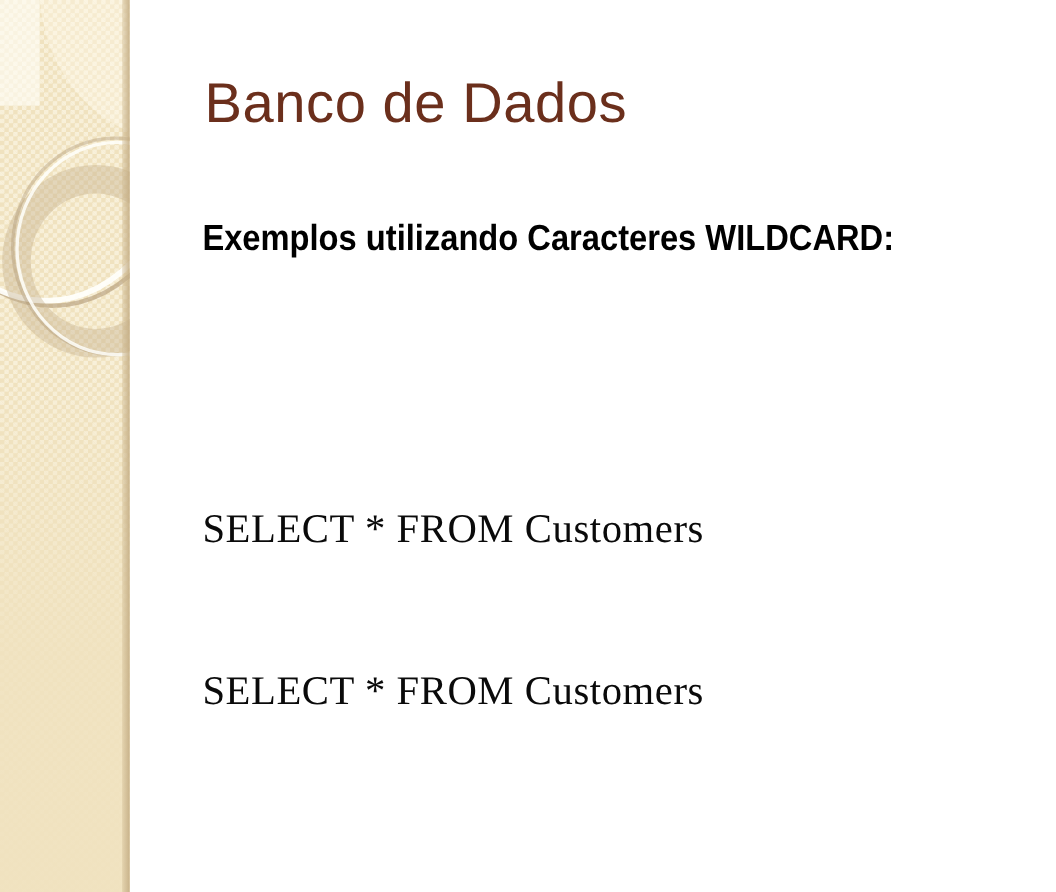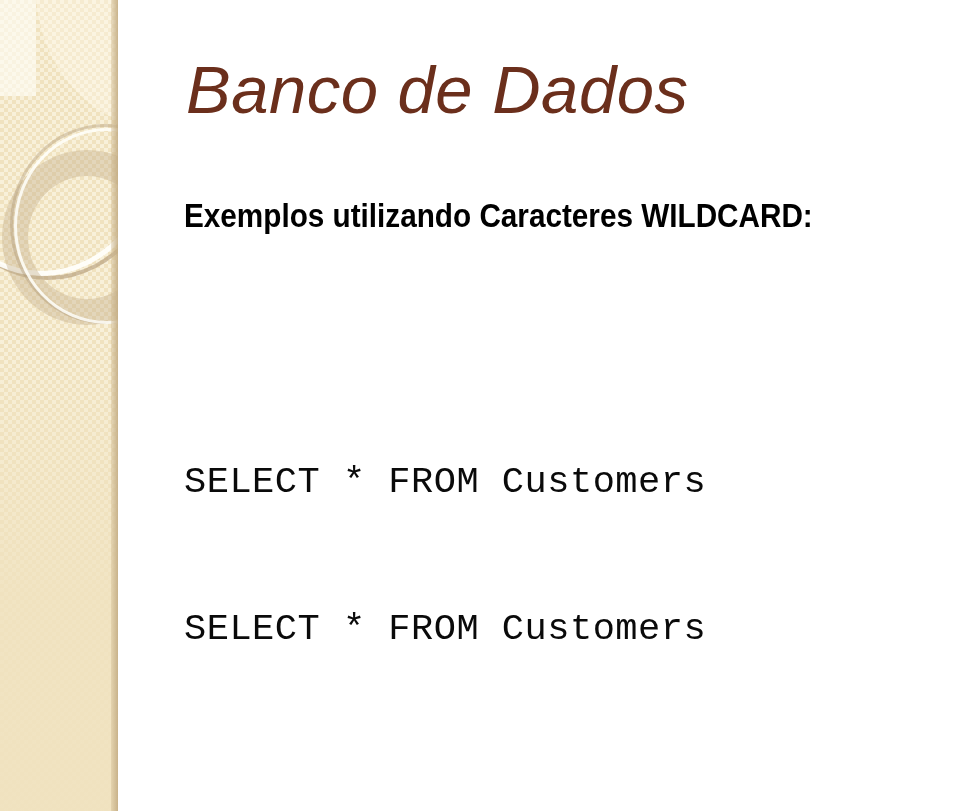--- a/index.html
+++ b/index.html
@@ -130,49 +130,48 @@
     position: absolute;
     left: 0;
     top: 0;
     width: 960px;
     height: 811px;
   }
 
   #slide-title {
     position: absolute;
     left: 186px;
-    top: 56px;
+    top: 68px;
     color: #6b2f1c;
     font-family: "Liberation Sans", sans-serif;
-    font-size: 67px;
+    font-size: 51px;
     font-weight: 400;
     letter-spacing: 0.5px;
     line-height: 1.0;
     white-space: nowrap;
-    font-style: italic;
   }
 
   #subtitle {
     position: absolute;
     left: 184px;
     top: 197px;
     color: #000000;
     font-family: "Liberation Sans Narrow", "Liberation Sans", sans-serif;
     font-size: 33px;
     font-weight: 700;
     transform: scaleX(0.90);
     transform-origin: left top;
     white-space: nowrap;
   }
 
   .code-block {
     position: absolute;
     left: 184px;
     color: #0a0a0a;
-    font-family: Liberation Mono, monospace;
+    font-family: Liberation Serif, serif;
     font-size: 37px;
     font-weight: 400;
     line-height: 52px;
     white-space: pre;
     letter-spacing: 0.5px;
   }
   #code-block-1 { top: 352px; }
   #code-block-2 { top: 499px; }
   .code-line { display: block; }
 </style>

